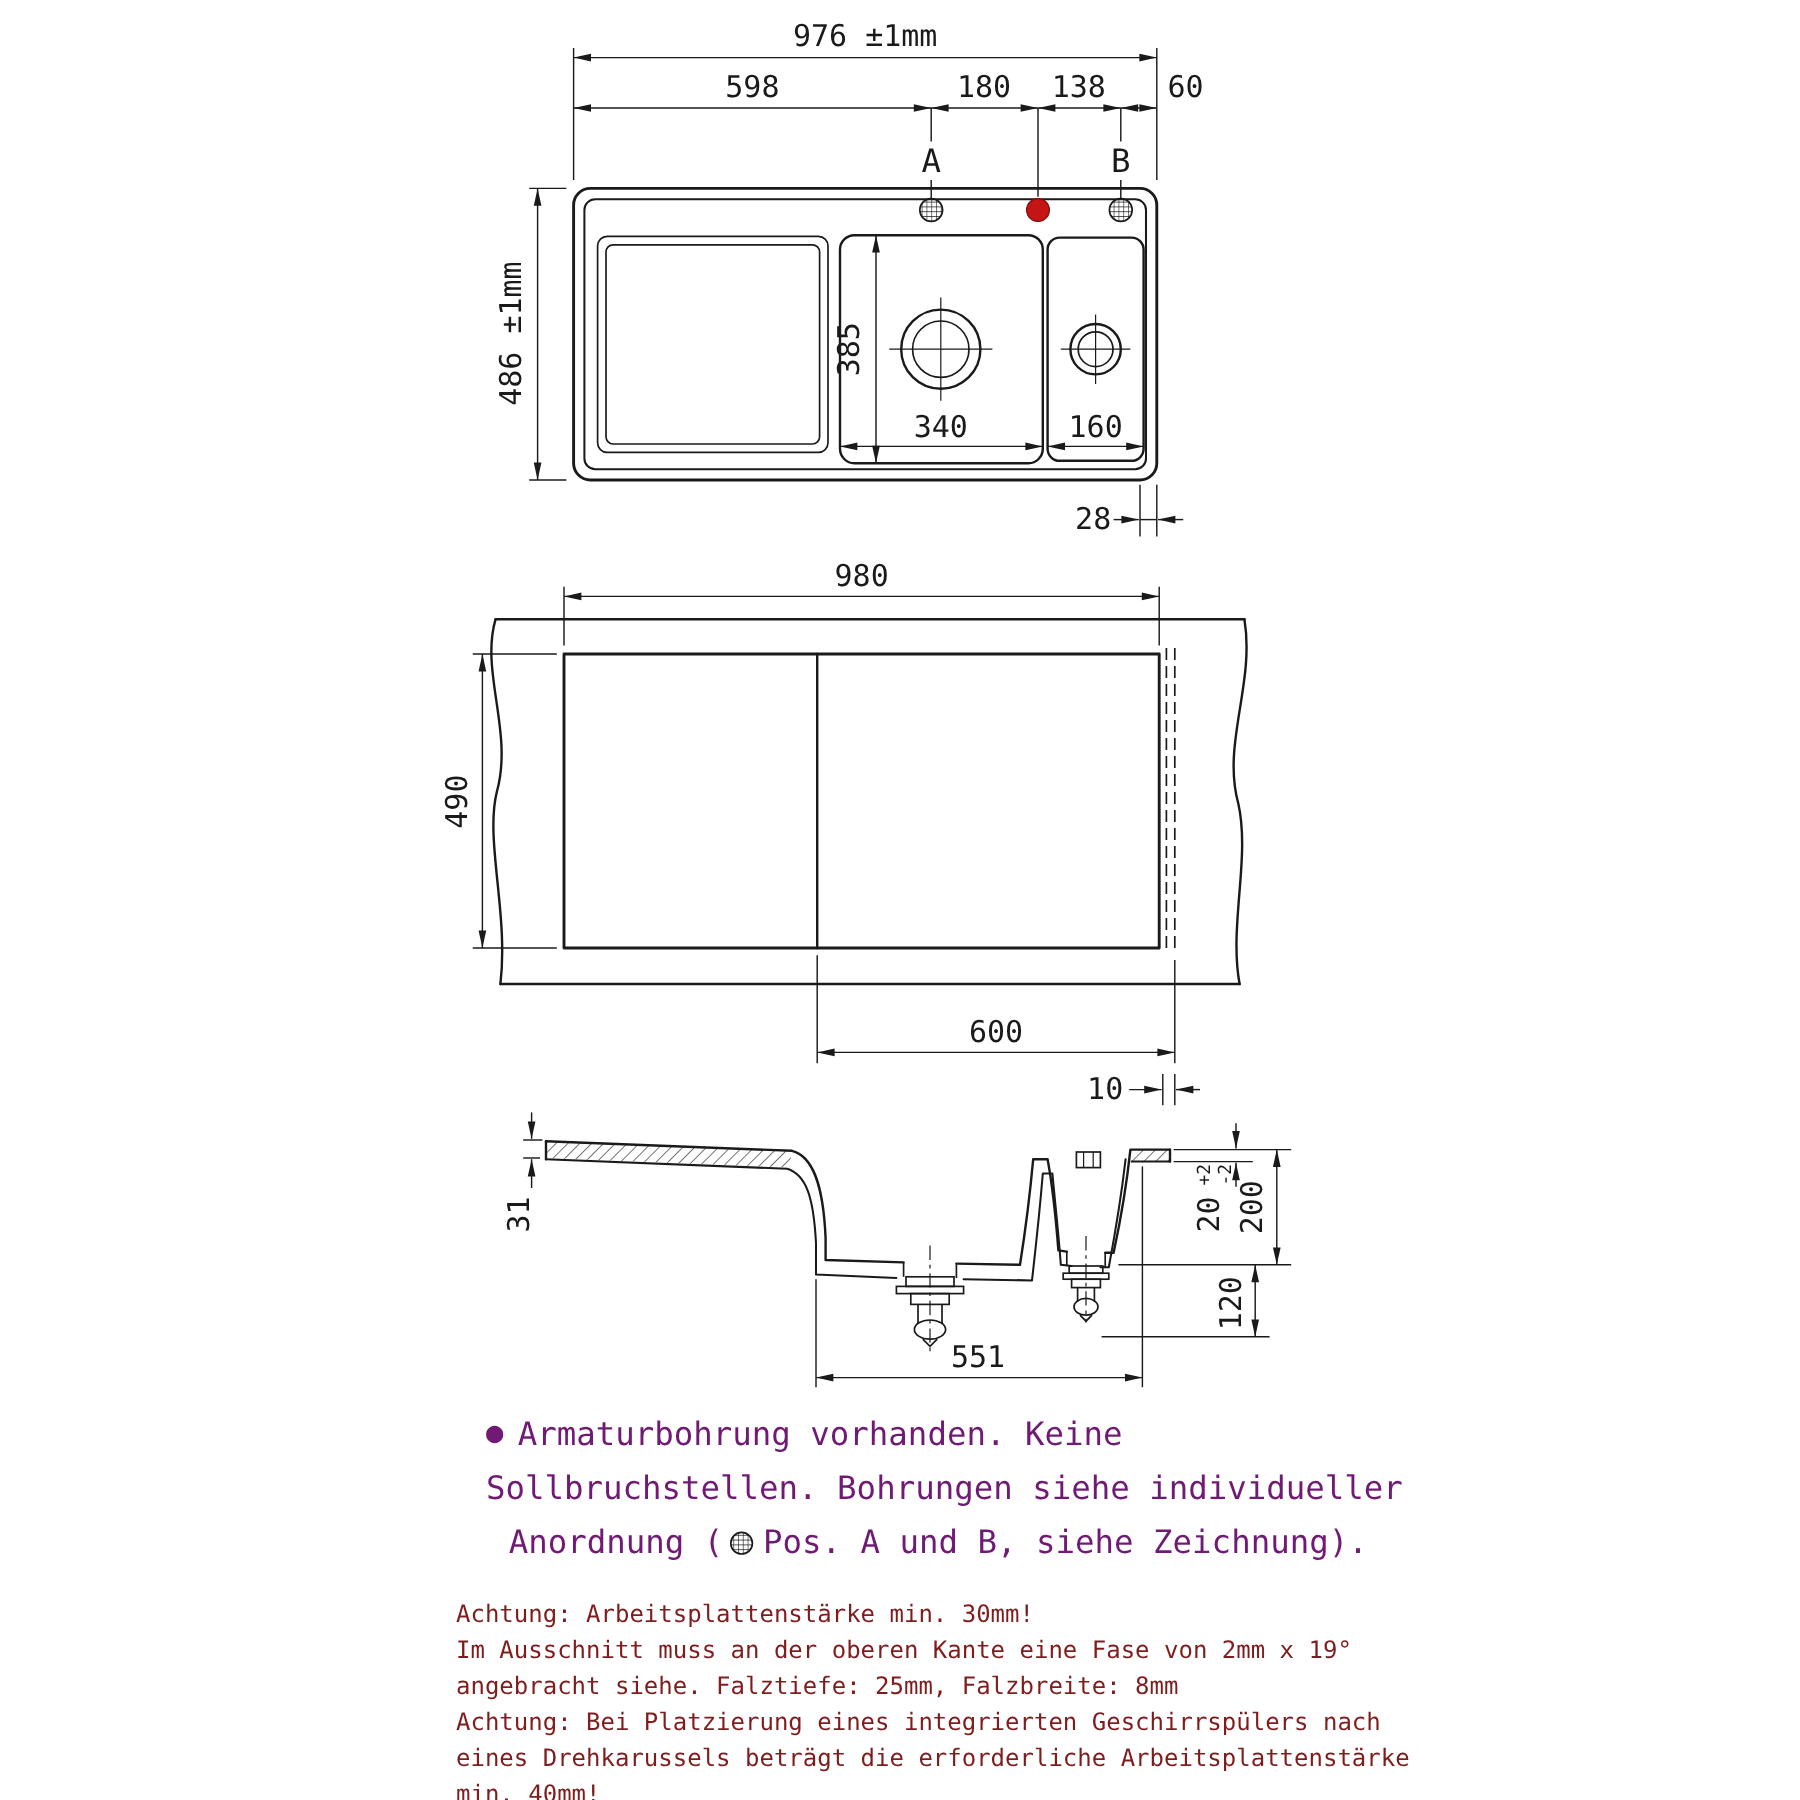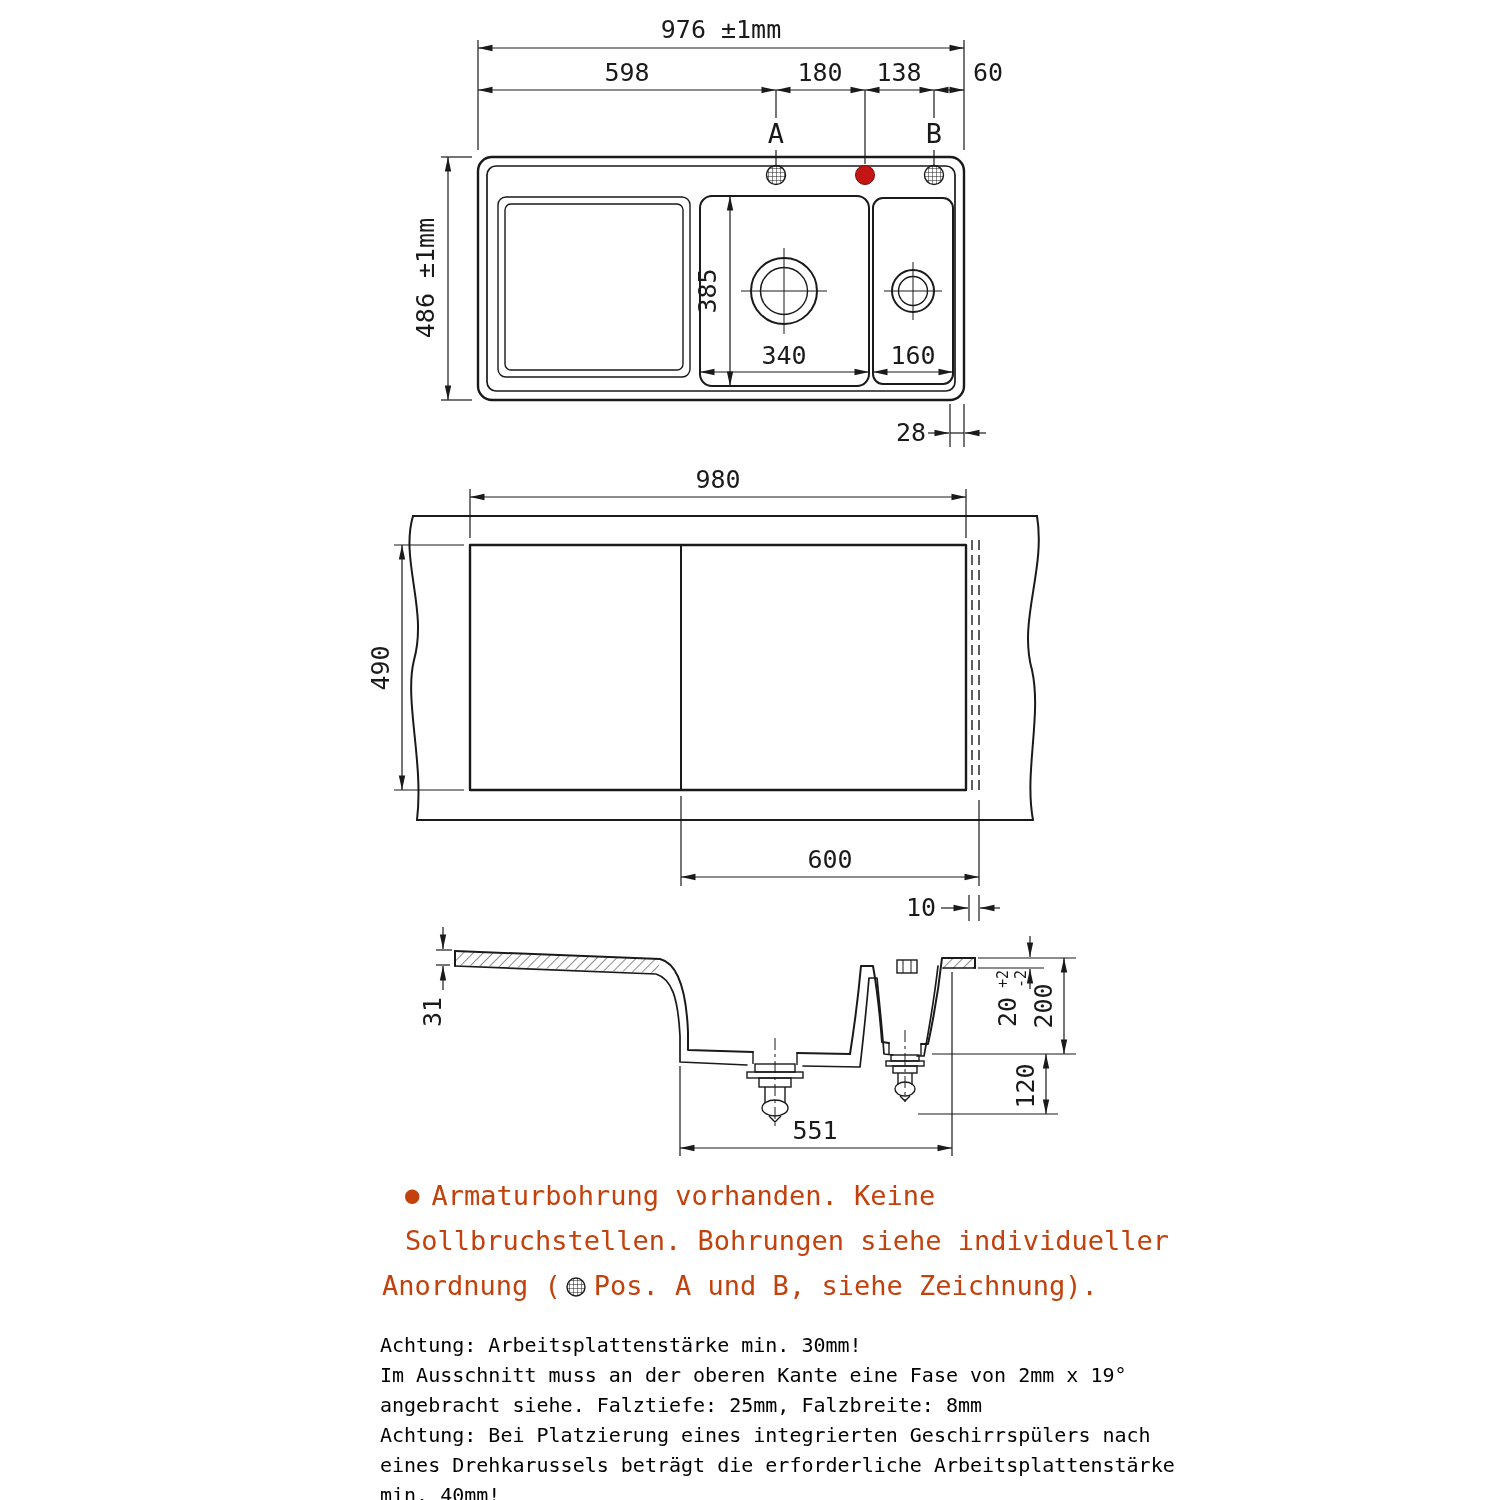--- a/index.html
+++ b/index.html
@@ -14,22 +14,22 @@
   .s17{stroke:#1a1a1a;stroke-width:1.7;fill:none;stroke-linecap:round;stroke-linejoin:round}
   .s14{stroke:#1a1a1a;stroke-width:1.4;fill:none}
   .dl {stroke:#1a1a1a;stroke-width:1.2;fill:none}
   .cl {stroke:#1a1a1a;stroke-width:1;fill:none}
   text.d{font-family:"DejaVu Sans Mono",monospace;font-size:25px;fill:#1a1a1a}
   text.big{font-size:27px}
   text.tol{font-size:15px}
   .mid{text-anchor:middle}
   .end{text-anchor:end}
   
-  .nb{position:absolute;white-space:nowrap;font-size:27px;color:#c2410c}
-  .ns{position:absolute;white-space:nowrap;font-size:20px;color:#000000}
+  .nb{position:absolute;white-space:nowrap;font-size:27px;color:#701a75}
+  .ns{position:absolute;white-space:nowrap;font-size:20px;color:#7f1d1d}
   .bullet{display:inline-block;margin-right:12px;font-size:24px;vertical-align:2px}
   .hole-ic{display:inline-block;vertical-align:-3px;margin:0 7px 0 4px}
 </style>
 </head>
 <body>
 
 <svg class="drawing" width="1500" height="1160" viewBox="0 0 1500 1160">
   <defs>
     <marker id="aE" markerUnits="userSpaceOnUse" markerWidth="16" markerHeight="8" refX="15" refY="4" orient="auto">
       <path d="M0.5,0.8 L15,4 L0.5,7.2 Z" fill="#1a1a1a"></path>
@@ -233,21 +233,21 @@
     <text class="d mid" x="815" y="1139">551</text>
   </g>
 </svg>
 
 <div class="nb" style="left:405px;top:1180px">
   <span class="bullet">●</span><span>Armaturbohrung vorhanden. Keine</span>
 </div>
 <div class="nb" style="left:405px;top:1225px">
   <span>Sollbruchstellen. Bohrungen siehe individueller</span>
 </div>
-<div class="nb" style="left:382px;top:1270px">
+<div class="nb" style="left:424px;top:1270px">
   <span>Anordnung (</span><span class="hole-ic"><svg width="22" height="22" viewBox="0 0 22 22">
         <circle cx="11" cy="11" r="9" fill="url(#gridHatch)" stroke="#1a1a1a" stroke-width="1.4"></circle>
       </svg></span><span>Pos. A und B, siehe Zeichnung).</span>
 </div>
 
 <div class="ns" style="left:380px;top:1333px">Achtung: Arbeitsplattenstärke min. 30mm!</div>
 <div class="ns" style="left:380px;top:1363px">Im Ausschnitt muss an der oberen Kante eine Fase von 2mm x 19°</div>
 <div class="ns" style="left:380px;top:1393px">angebracht siehe. Falztiefe: 25mm, Falzbreite: 8mm</div>
 <div class="ns" style="left:380px;top:1423px">Achtung: Bei Platzierung eines integrierten Geschirrspülers nach</div>
 <div class="ns" style="left:380px;top:1453px">eines Drehkarussels beträgt die erforderliche Arbeitsplattenstärke</div>

